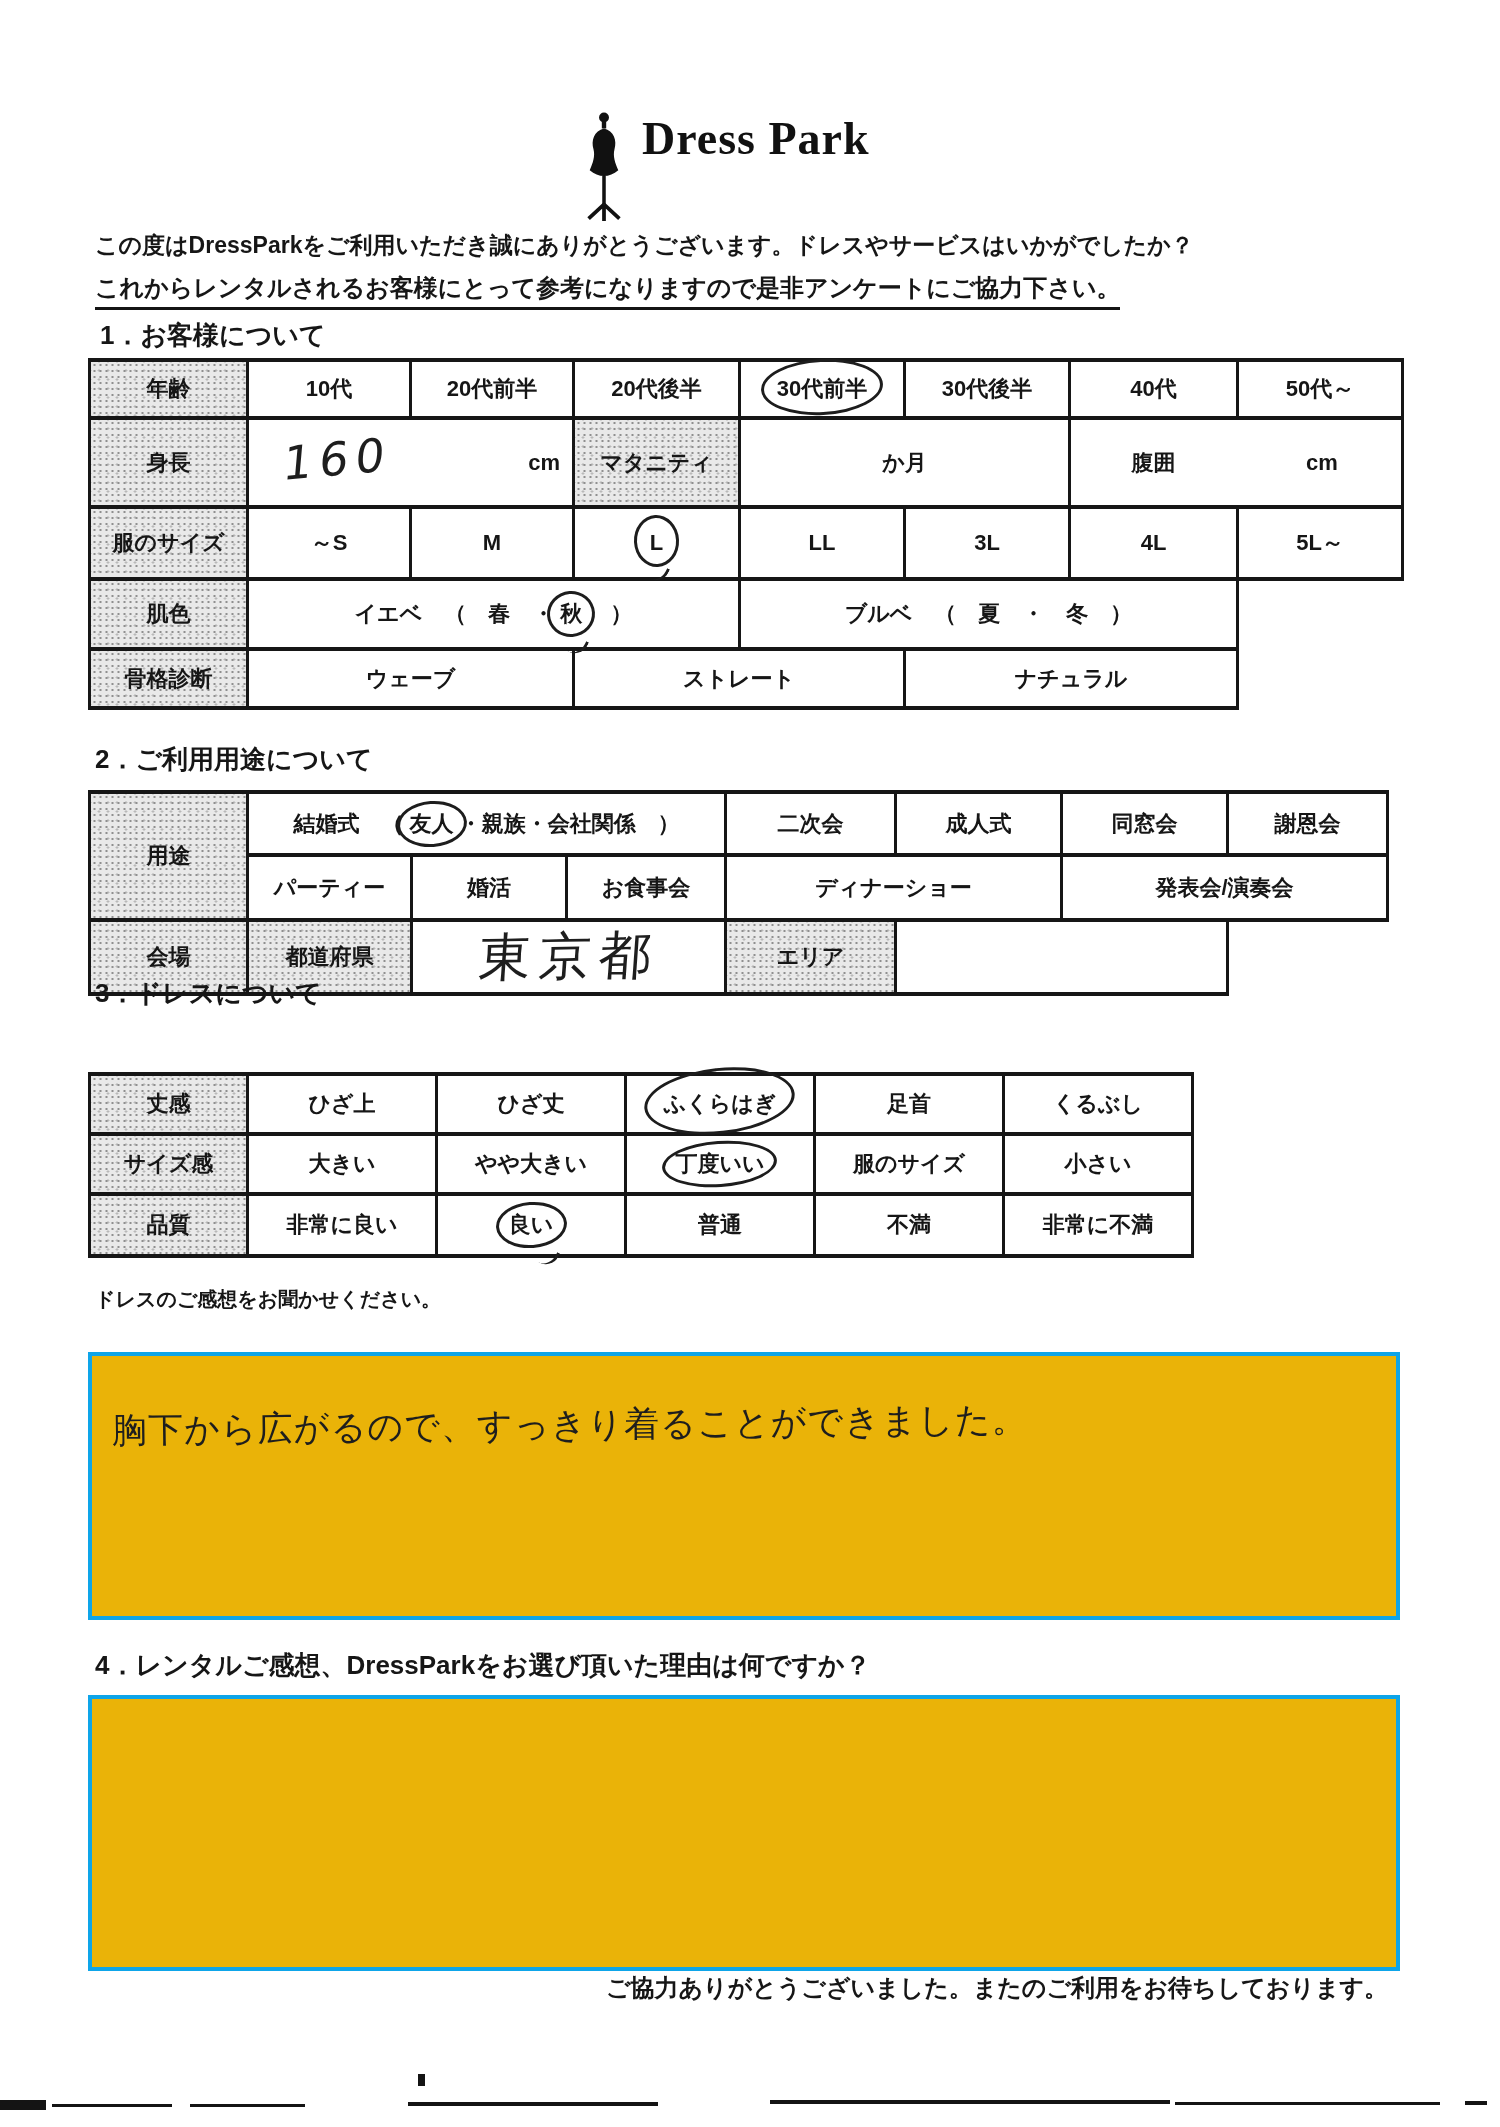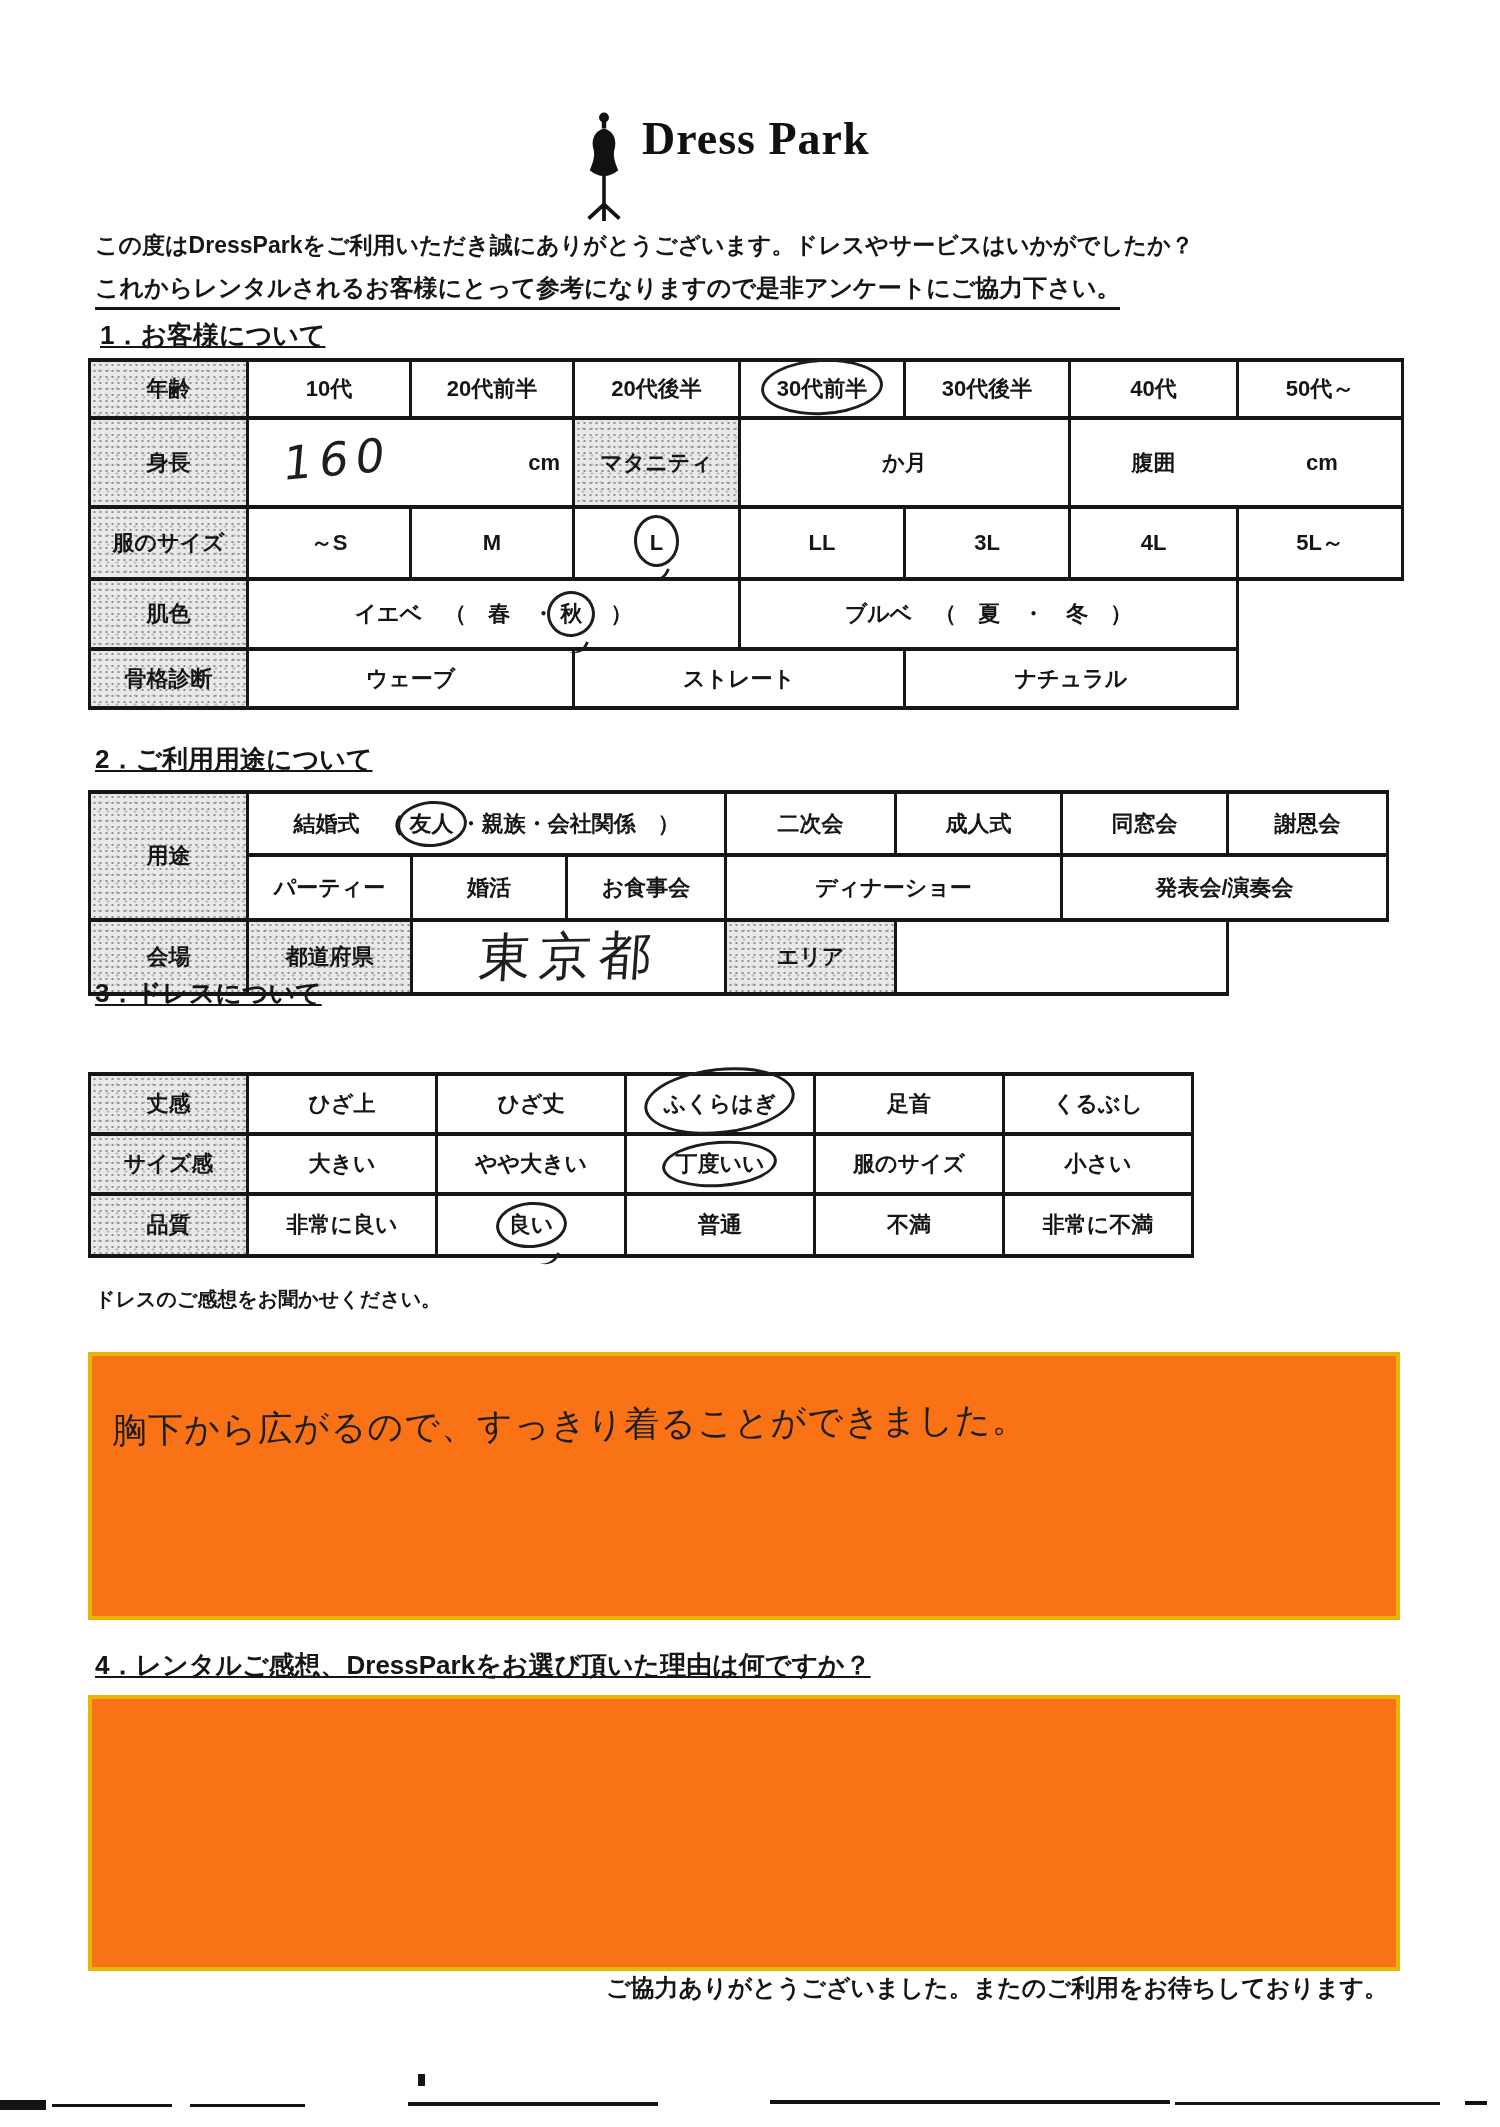--- a/index.html
+++ b/index.html
@@ -14,21 +14,21 @@
   .logo-text{
     font-family:"Liberation Serif", serif;font-size:46px;font-weight:700;
     letter-spacing:1px;color:#111;
   }
   
   .intro1{position:absolute;left:95px;top:230px;width:1330px;font-size:23px;font-weight:600;margin:0;}
   .intro2{
     position:absolute;left:95px;top:272px;margin:0;font-size:24px;font-weight:800;
     border-bottom:3px solid #141414;padding-bottom:3px;
   }
-  .sec-title{position:absolute;margin:0;font-size:26px;font-weight:800;text-decoration:underline;}
+  .sec-title{position:absolute;margin:0;font-size:26px;font-weight:800;}
   .t1-title{left:100px;top:318px;}
   .t2-title{left:95px;top:742px;}
   .t3-title{left:95px;top:976px;}
   .t4-title{left:95px;top:1648px;}
   .prompt{position:absolute;left:95px;top:1286px;margin:0;font-size:20px;font-weight:800;}
   
   table{border-collapse:collapse;table-layout:fixed;position:absolute;}
   .t1{left:88px;top:358px;}
   .t2{left:88px;top:790px;}
   .t3{left:88px;top:1072px;}
@@ -61,21 +61,21 @@
   .h160{position:absolute;left:34px;top:12px;font-size:46px;transform:rotate(-5deg) skewX(-10deg);letter-spacing:7px;}
   .unit-cm{position:absolute;right:12px;top:50%;transform:translateY(-50%);font-size:22px;font-weight:700;}
   .w-left{position:absolute;left:25%;top:50%;transform:translate(-50%,-50%);}
   .w-right{position:absolute;left:76%;top:50%;transform:translate(-50%,-50%);}
   .tokyo{display:inline-block;font-size:52px;letter-spacing:8px;transform:rotate(-1deg) skewX(-5deg);}
   .comment-hand{
     position:absolute;left:20px;top:44px;width:1180px;text-align:left;
     font-size:35px;letter-spacing:1px;transform:rotate(-0.7deg);
   }
   
-  .bigbox{position:absolute;border:4px solid #eab308;background:#f97316;}
+  .bigbox{position:absolute;border:4px solid #0ea5e9;background:#eab308;}
   .box-dress{left:88px;top:1352px;width:1304px;height:260px;}
   .box-rental{left:88px;top:1695px;width:1304px;height:268px;}
   .footer{position:absolute;top:1972px;right:112px;margin:0;font-size:24px;font-weight:700;}
   
   .artifact{position:absolute;background:#141414;}
 </style>
 </head>
 <body>
 
 <div class="page">

